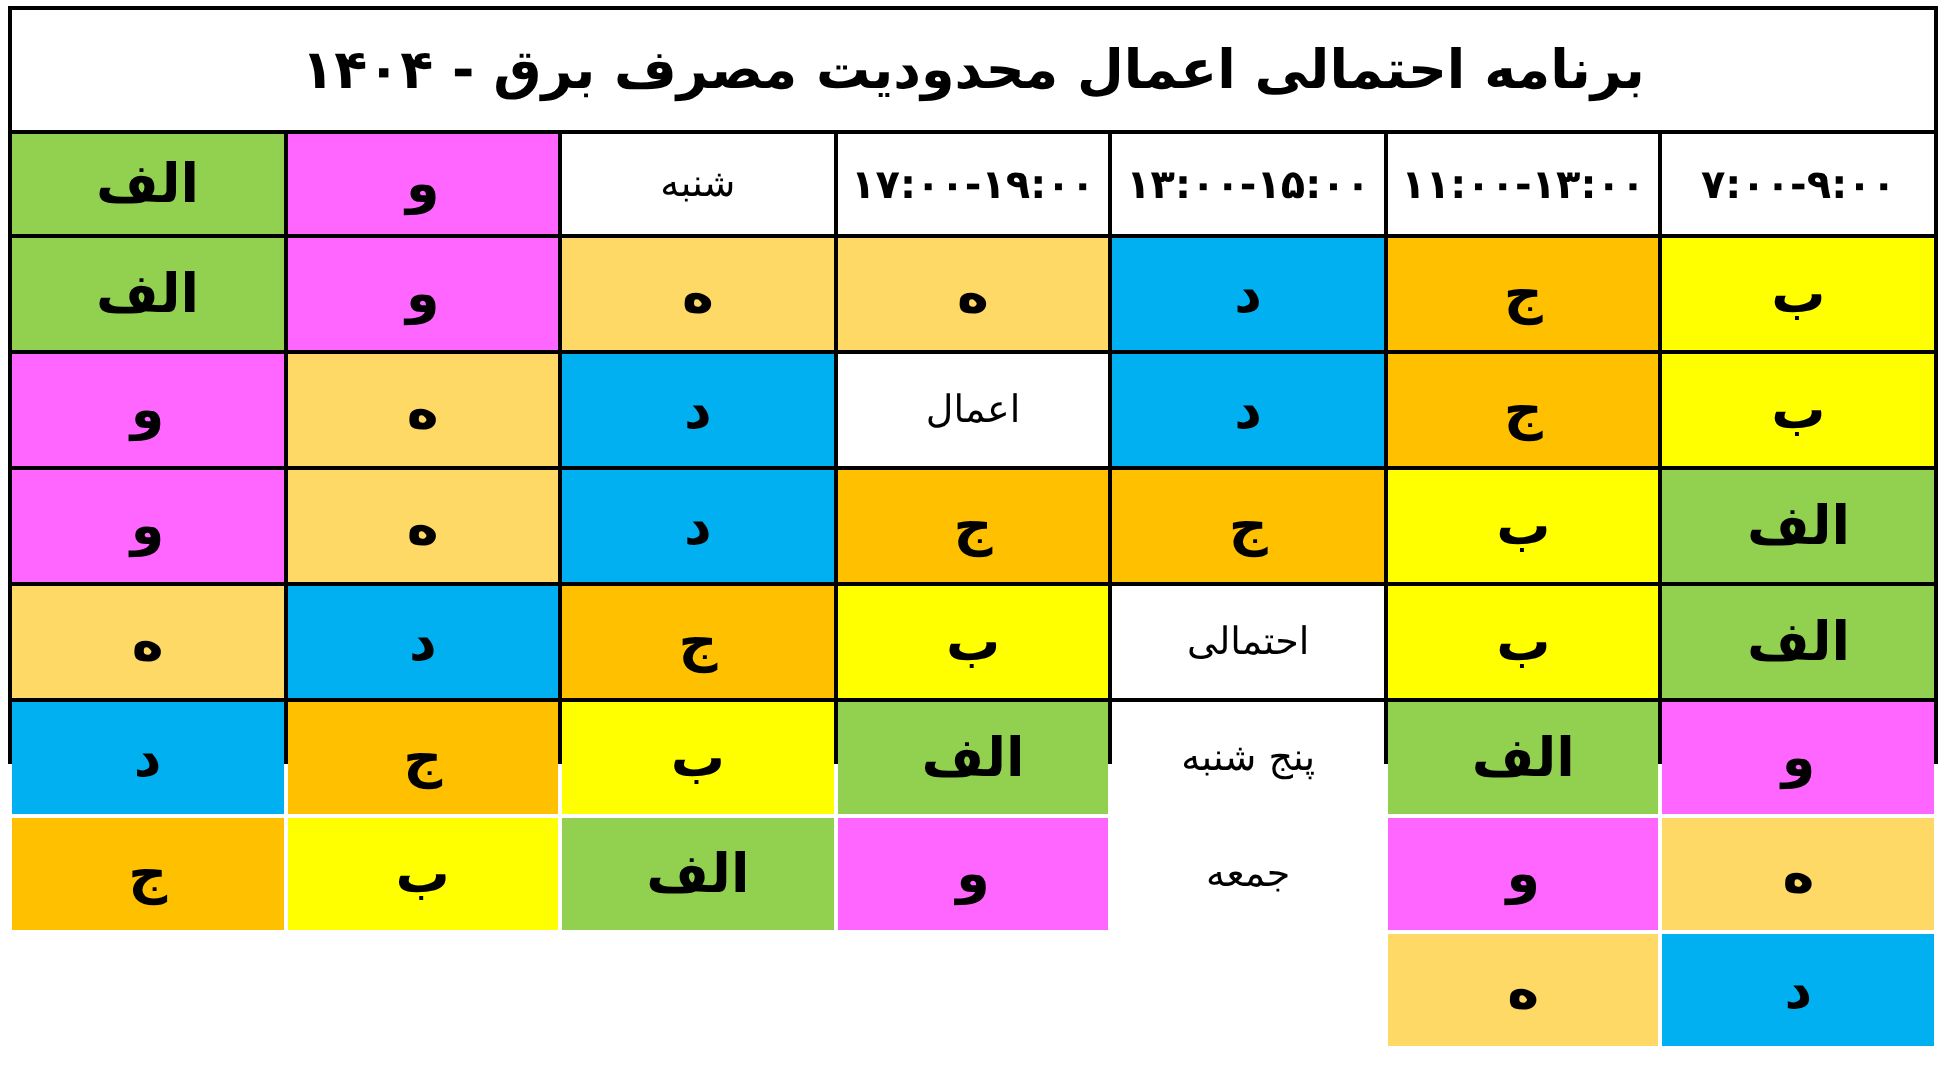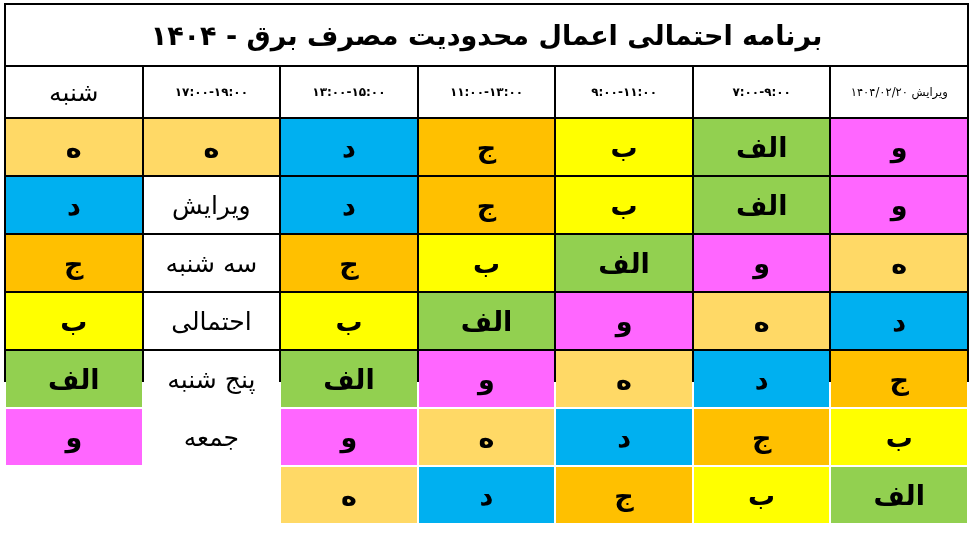--- a/index.html
+++ b/index.html
@@ -32,68 +32,65 @@
   }
   .title-cell {
     grid-column: 1 / -1;
     font-size: 27px;
     font-weight: bold;
     letter-spacing: 0.5px;
   }
   .edit-cell { font-size: 11.5px; }
   .time-cell {
     direction: ltr;             
-    font-size: 12px;
+    font-size: 20px;
     font-weight: bold;
     letter-spacing: 1px;
   }
-  .day-cell  { font-size: 25px; }
+  .day-cell  { font-size: 19px; }
   .group-cell {
     font-size: 27px;
     font-weight: bold;
   }
 </style>
 </head>
 <body>
 
 <div class="table">
 
   <div class="cell title-cell">برنامه احتمالی اعمال محدودیت مصرف برق - ۱۴۰۴</div>
 
-  <div class="cell edit-cell">ویرایش ۱۴۰۴/۰۲/۲۰</div>
   <div class="cell time-cell">۷:۰۰-۹:۰۰</div>
-  <div class="cell time-cell">۹:۰۰-۱۱:۰۰</div>
   <div class="cell time-cell">۱۱:۰۰-۱۳:۰۰</div>
   <div class="cell time-cell">۱۳:۰۰-۱۵:۰۰</div>
   <div class="cell time-cell">۱۷:۰۰-۱۹:۰۰</div>
 
   <div class="cell day-cell">شنبه</div>
   <div class="cell group-cell" style="background: rgb(255, 102, 255);">و</div>
   <div class="cell group-cell" style="background: rgb(146, 208, 80);">الف</div>
   <div class="cell group-cell" style="background: rgb(255, 255, 0);">ب</div>
   <div class="cell group-cell" style="background: rgb(255, 192, 0);">ج</div>
   <div class="cell group-cell" style="background: rgb(0, 176, 240);">د</div>
   <div class="cell group-cell" style="background: rgb(255, 217, 102);">ه</div>
 
   <div class="cell group-cell" style="background: rgb(255, 217, 102);">ه</div>
   <div class="cell group-cell" style="background: rgb(255, 102, 255);">و</div>
   <div class="cell group-cell" style="background: rgb(146, 208, 80);">الف</div>
   <div class="cell group-cell" style="background: rgb(255, 255, 0);">ب</div>
   <div class="cell group-cell" style="background: rgb(255, 192, 0);">ج</div>
   <div class="cell group-cell" style="background: rgb(0, 176, 240);">د</div>
 
-  <div class="cell day-cell">ویرایش</div>
+  <div class="cell day-cell">اعمال</div>
   <div class="cell group-cell" style="background: rgb(0, 176, 240);">د</div>
   <div class="cell group-cell" style="background: rgb(255, 217, 102);">ه</div>
   <div class="cell group-cell" style="background: rgb(255, 102, 255);">و</div>
   <div class="cell group-cell" style="background: rgb(146, 208, 80);">الف</div>
   <div class="cell group-cell" style="background: rgb(255, 255, 0);">ب</div>
   <div class="cell group-cell" style="background: rgb(255, 192, 0);">ج</div>
 
-  <div class="cell day-cell">سه شنبه</div>
   <div class="cell group-cell" style="background: rgb(255, 192, 0);">ج</div>
   <div class="cell group-cell" style="background: rgb(0, 176, 240);">د</div>
   <div class="cell group-cell" style="background: rgb(255, 217, 102);">ه</div>
   <div class="cell group-cell" style="background: rgb(255, 102, 255);">و</div>
   <div class="cell group-cell" style="background: rgb(146, 208, 80);">الف</div>
   <div class="cell group-cell" style="background: rgb(255, 255, 0);">ب</div>
 
   <div class="cell day-cell">احتمالی</div>
   <div class="cell group-cell" style="background: rgb(255, 255, 0);">ب</div>
   <div class="cell group-cell" style="background: rgb(255, 192, 0);">ج</div>

